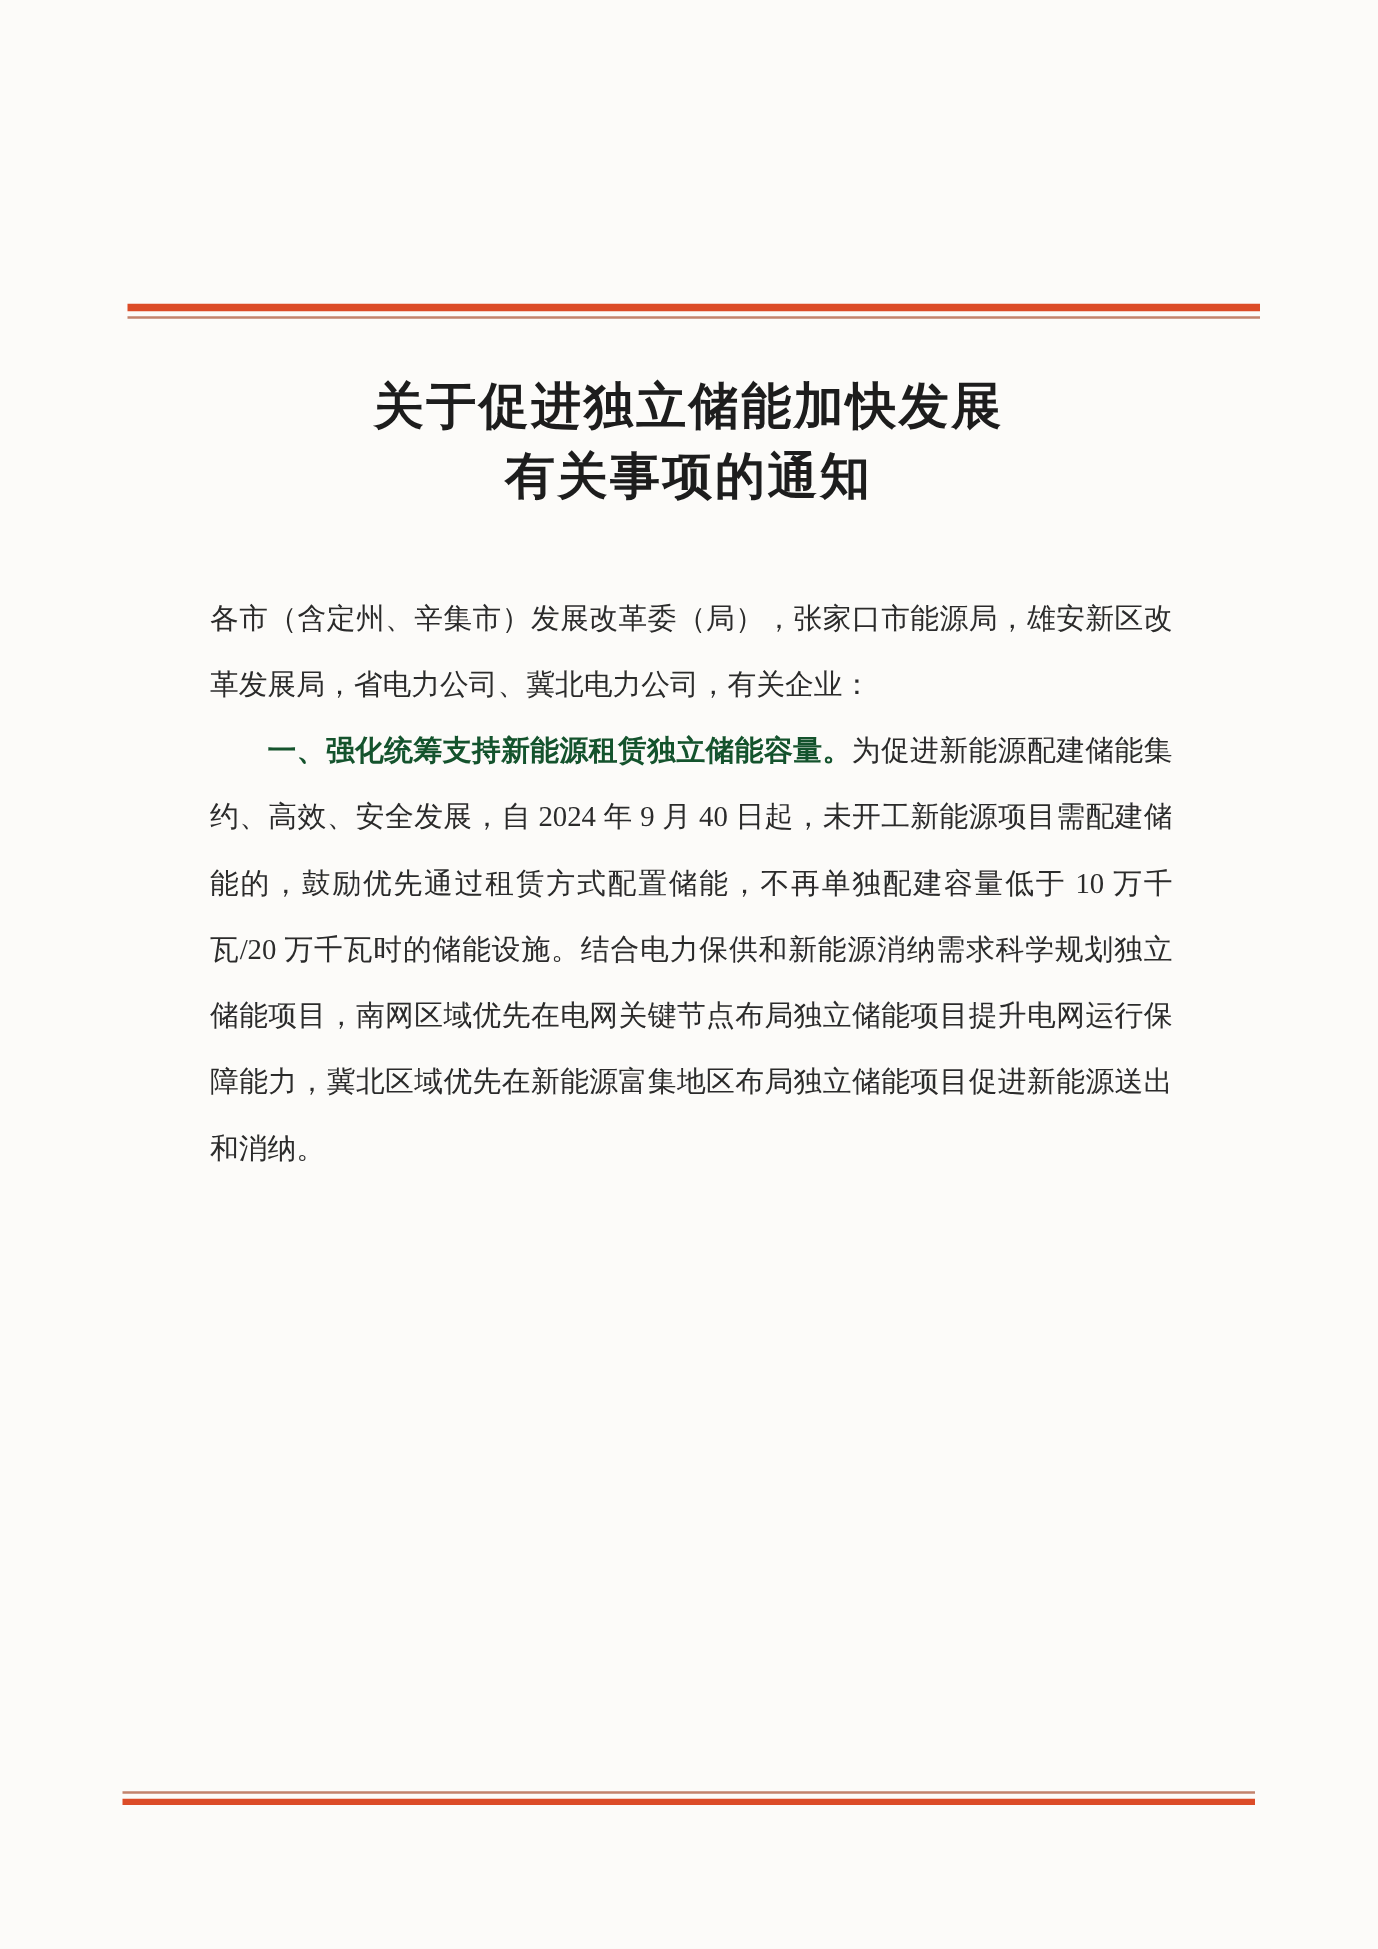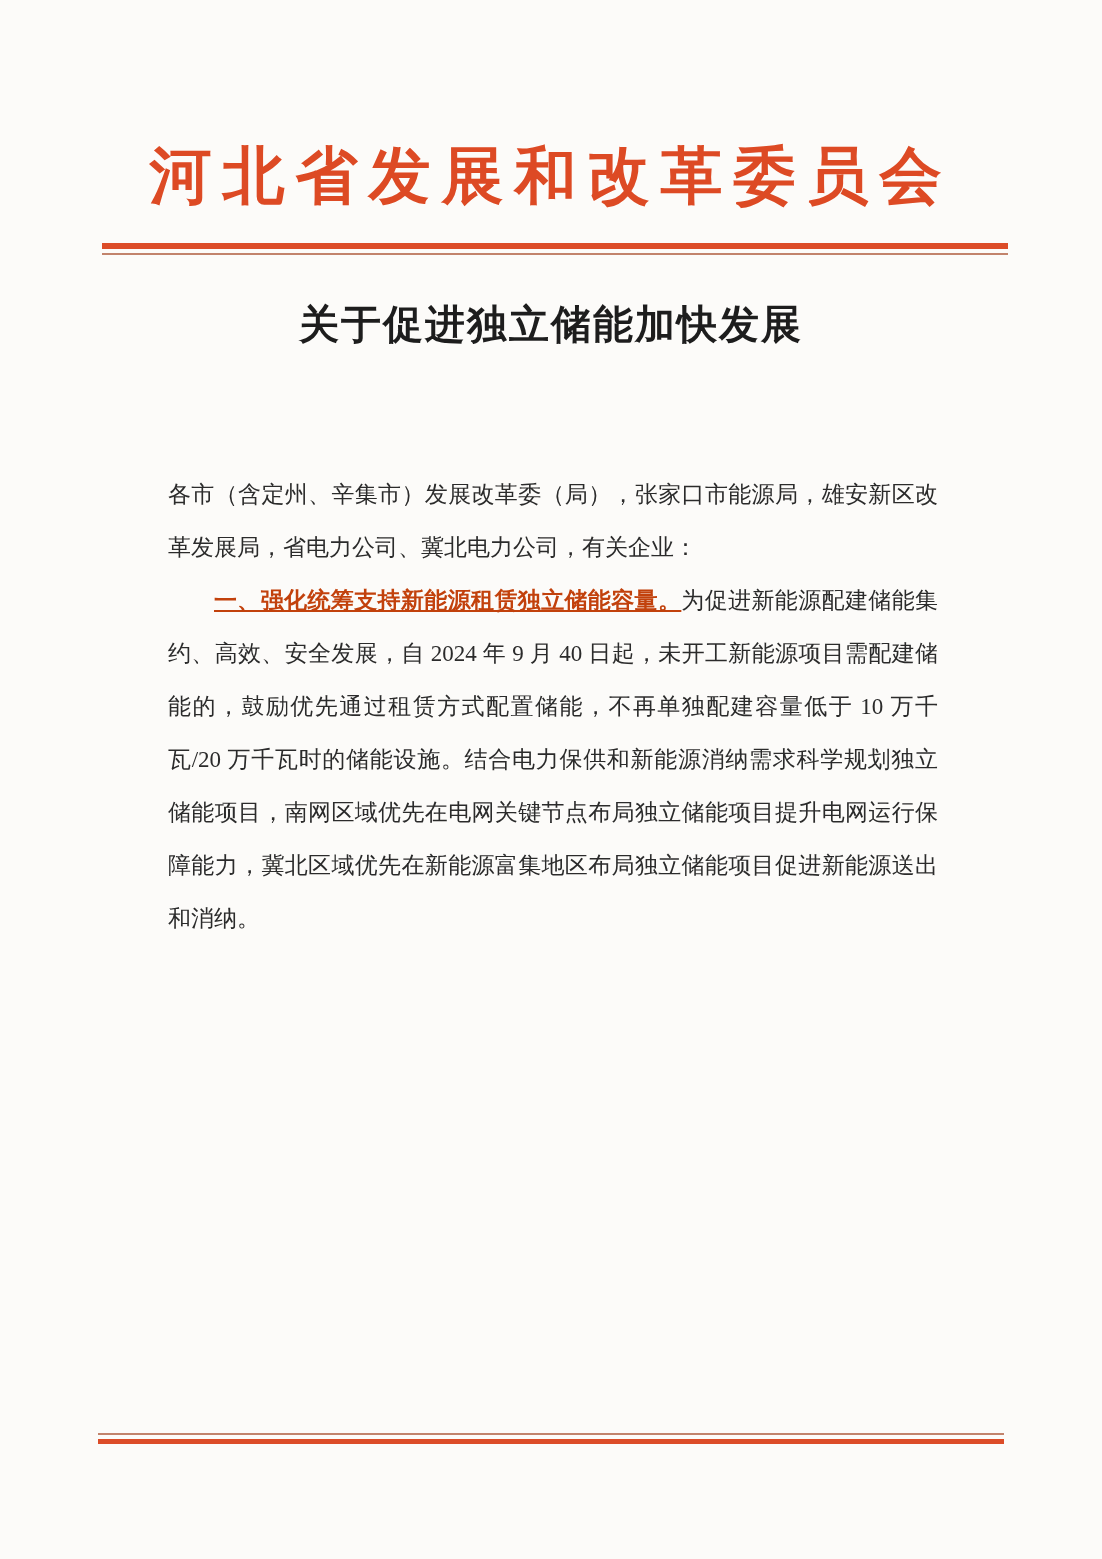--- a/index.html
+++ b/index.html
@@ -77,46 +77,45 @@
   }
   .doc-body p {
     margin: 0;
     padding: 0;
   }
   .doc-body p.indent {
     text-indent: 2em;
   }
   .sec-heading {
     font-weight: bold;
-    color: #c2410c;
-    text-decoration: underline;
+    color: #14532d;
   }
   
   .foot-rules {
     position: absolute;
     top: 1433px;
     left: 98px;
     width: 906px;
   }
   .foot-rules .rule-thick { margin-top: 4px; height: 5px; }
 </style>
 </head>
 <body>
 
 <div class="page">
 
-  <div class="org-name">河北省发展和改革委员会</div>
 
   <div class="head-rules">
     <div class="rule-thick"></div>
     <div class="rule-thin"></div>
   </div>
 
   <div class="doc-title">
     <div>关于促进独立储能加快发展</div>
+    <div>有关事项的通知</div>
   </div>
 
   <div class="doc-body">
     <p>各市（含定州、辛集市）发展改革委（局），张家口市能源局，雄安新区改革发展局，省电力公司、冀北电力公司，有关企业：</p>
     <p class="indent"><span class="sec-heading">一、强化统筹支持新能源租赁独立储能容量。</span><span>为促进新能源配建储能集约、高效、安全发展，自 2024 年 9 月 40 日起，未开工新能源项目需配建储能的，鼓励优先通过租赁方式配置储能，不再单独配建容量低于 10 万千瓦/20 万千瓦时的储能设施。结合电力保供和新能源消纳需求科学规划独立储能项目，南网区域优先在电网关键节点布局独立储能项目提升电网运行保障能力，冀北区域优先在新能源富集地区布局独立储能项目促进新能源送出和消纳。</span></p>
 
   </div>
 
   <div class="foot-rules">
     <div class="rule-thin"></div>

